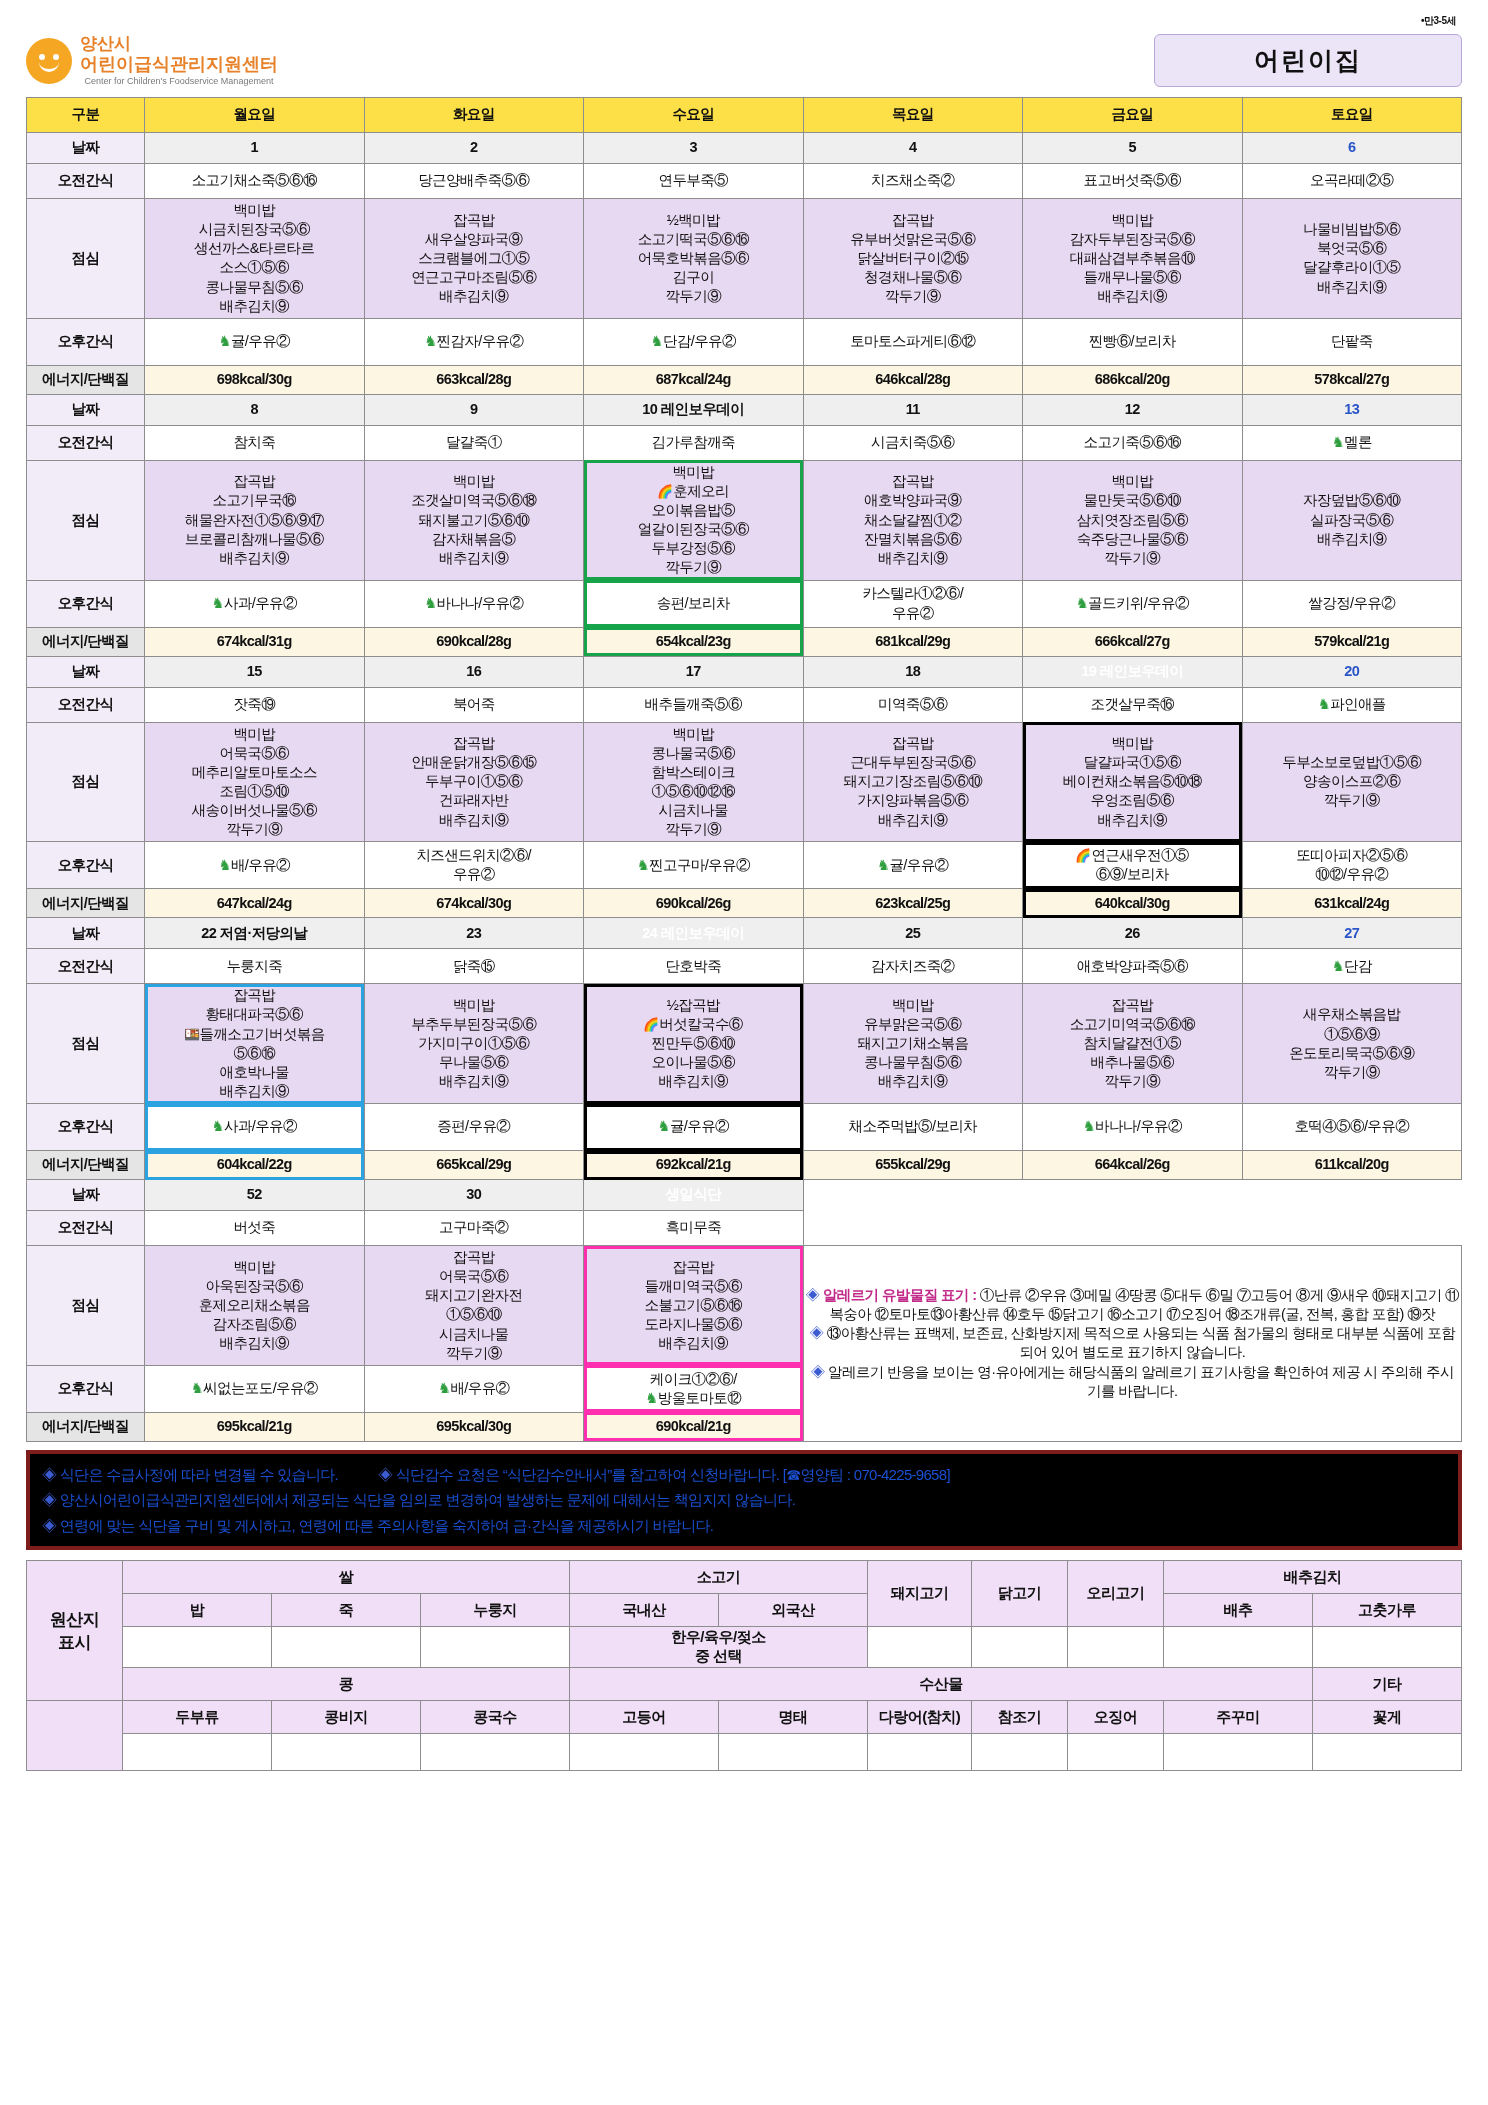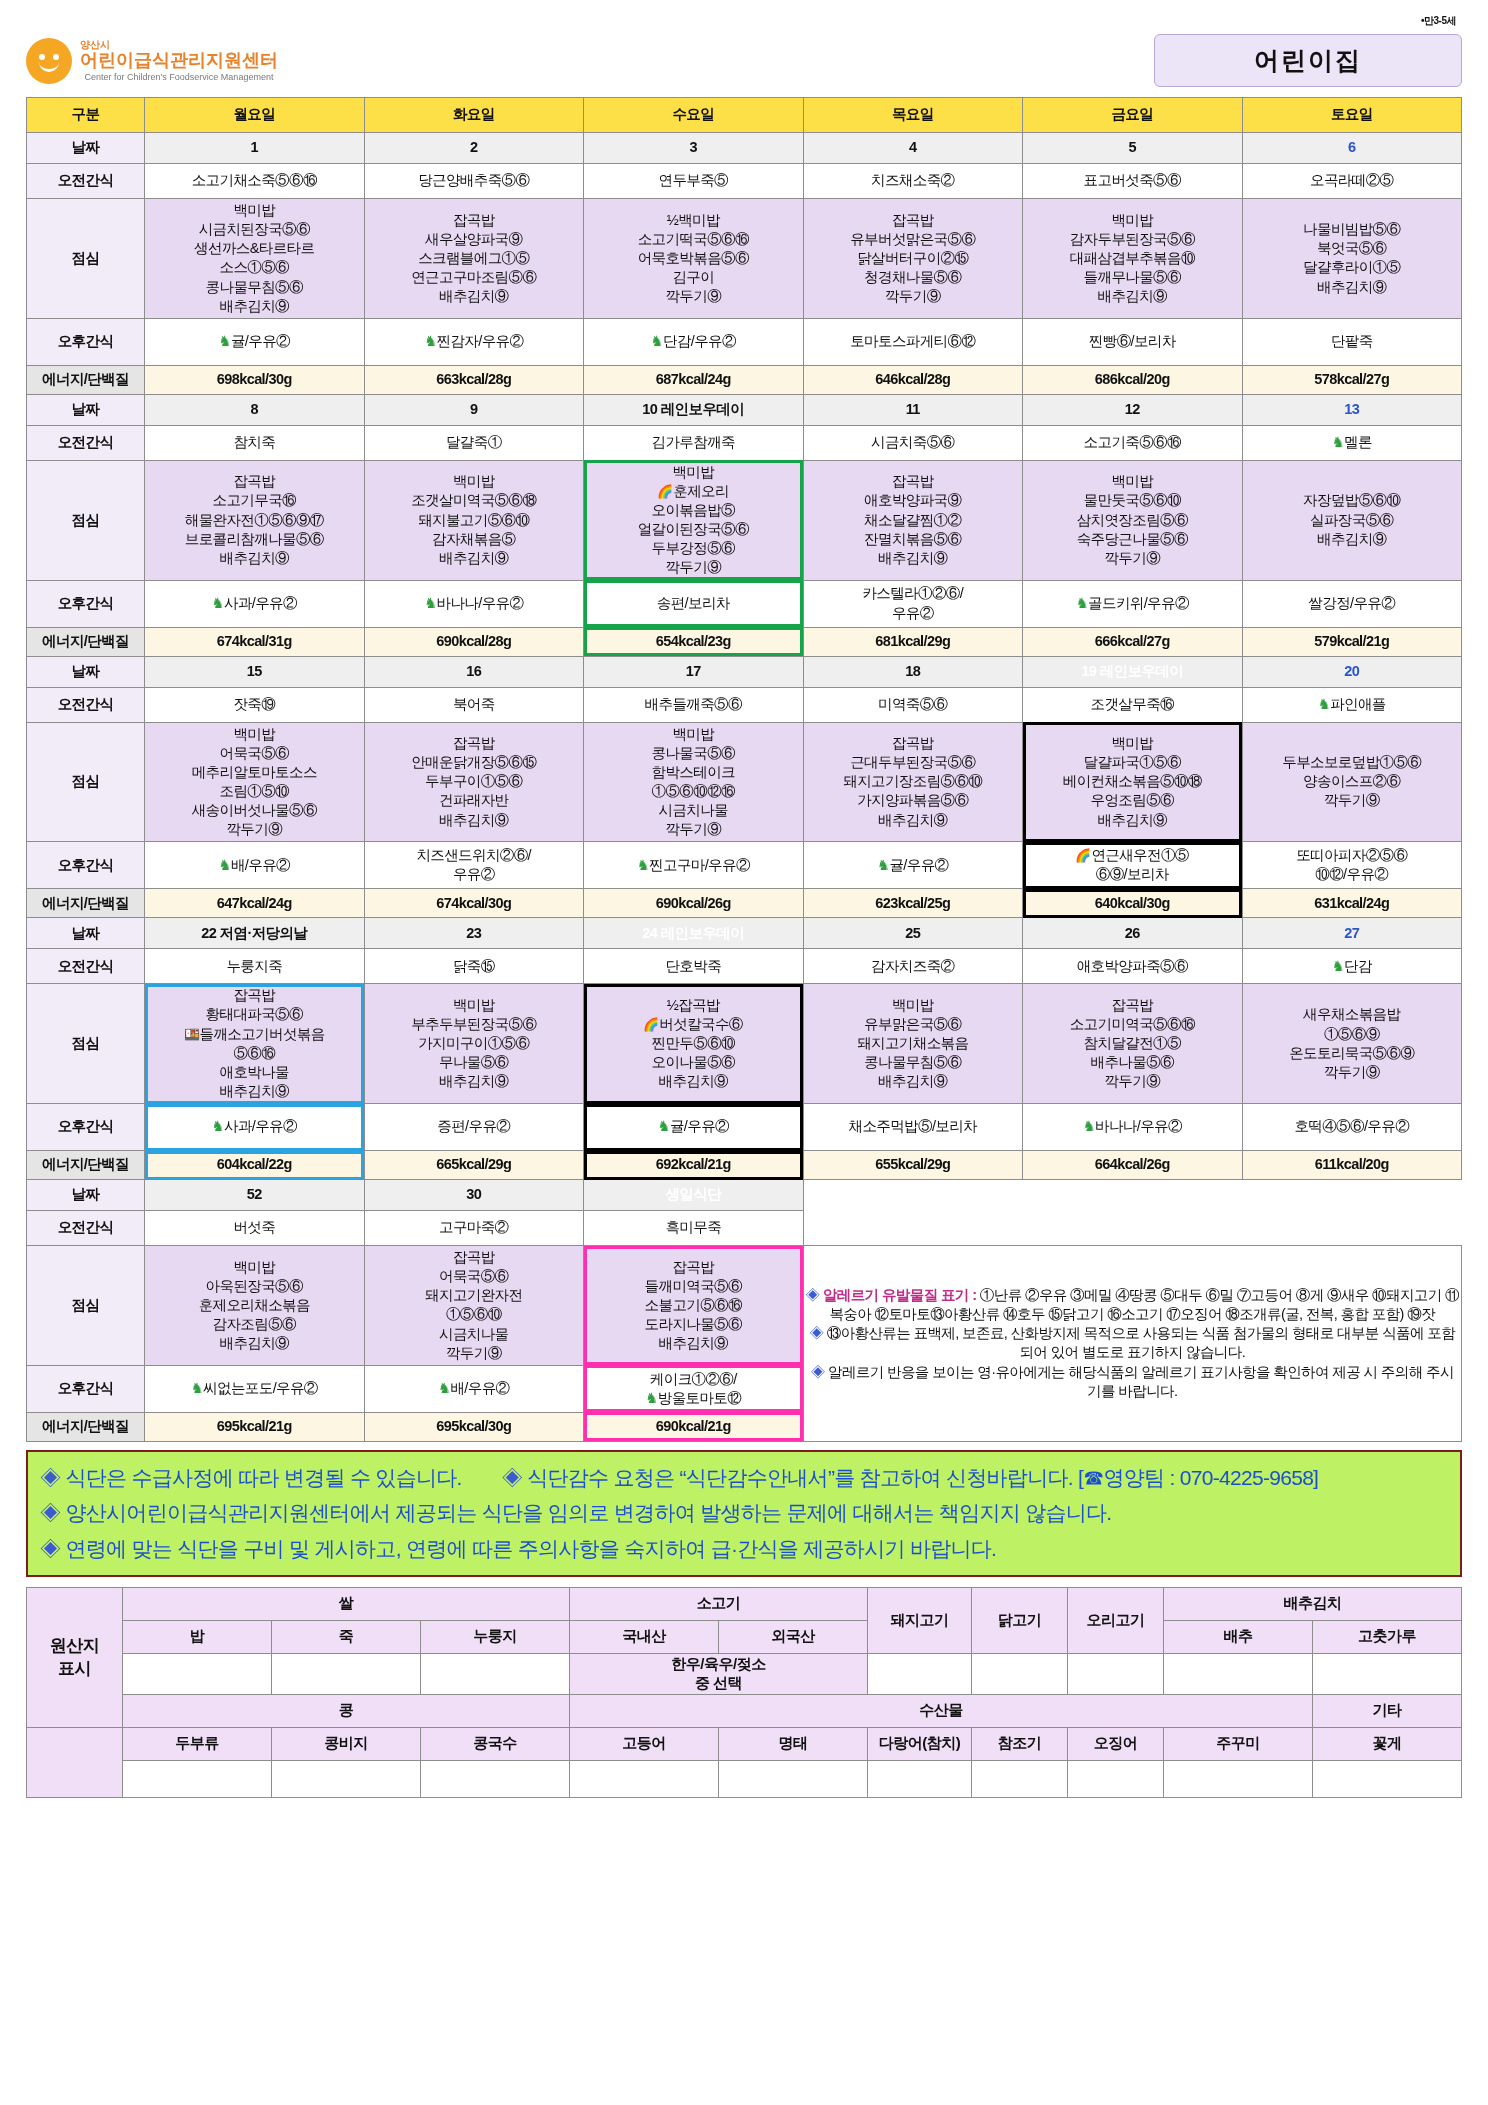--- a/index.html
+++ b/index.html
@@ -17,21 +17,21 @@
 
   
   .header{display:flex;align-items:center;justify-content:space-between;margin-bottom:10px;}
   .logo-wrap{display:flex;align-items:center;gap:8px;width:350px;}
   .logo-mark{width:46px;height:46px;border-radius:50%;background:#f5a623;position:relative;flex:none;
              display:flex;align-items:center;justify-content:center;}
   .logo-mark .eye{position:absolute;width:6px;height:6px;border-radius:50%;background:#fff;top:16px;}
   .logo-mark .eye.l{left:13px;}
   .logo-mark .eye.r{right:13px;}
   .logo-mark .mouth{position:absolute;width:20px;height:10px;border-bottom:3px solid #fff;border-radius:0 0 20px 20px;bottom:12px;}
-  .logo-text .l1{font-size:10px;font-weight:bold;color:#e8822a;line-height:1.15;}
+  .logo-text .l1{font-size:17px;font-weight:bold;color:#e8822a;line-height:1.15;}
   .logo-text .l2{font-size:18px;font-weight:bold;color:#e8822a;line-height:1.15;}
   .logo-text .l3{font-size:9px;color:#7a7a7a;line-height:1.2;margin-top:1px;text-align:center;}
   .title-wrap{display:flex;align-items:center;gap:10px;flex:1;justify-content:center;}
   .orange{width:44px;height:44px;border-radius:50%;background:#f08a1c;position:relative;}
   .orange:after{content:"";position:absolute;width:12px;height:8px;background:#4ea64b;border-radius:60% 0 60% 0;top:-4px;left:20px;}
   .main-title{font-size:40px;font-weight:bold;letter-spacing:-1px;}
   .badge{width:270px;text-align:center;background:#ece4f7;border:1px solid #b9a7d6;border-radius:6px;
          font-size:25px;font-weight:bold;padding:9px 18px;letter-spacing:2px;}
 
   
@@ -59,21 +59,21 @@
   .dateband-black{background:#000;color:#fff;}
   .dateband-blue{background:#d7ecfb;color:#111;}
   .dateband-pink{background:#ff4fc0;color:#fff;}
 
   
   td.allergy{background:#ffffff;text-align:left;font-size:13.5px;line-height:1.45;padding:6px 8px;letter-spacing:-.7px;}
   td.allergy b{color:#c22b8a;}
   .diamond{color:#3b5bd1;}
 
   
-  .notes{margin-top:8px;border:2px solid #7f1d1d;background:#bef264;padding:8px 12px;font-size:21px;line-height:1.7;letter-spacing:-.7px;}
+  .notes{margin-top:8px;border:4px solid #7f1d1d;background:#000000;padding:8px 12px;font-size:15px;line-height:1.7;letter-spacing:-.7px;}
   .notes .row{display:flex;gap:40px;}
   .blue{color:#1a4fd0;}
 
   
   table.origin{border-collapse:collapse;width:100%;table-layout:fixed;margin-top:10px;}
   table.origin td{border:1px solid #8d8d8d;text-align:center;font-size:15px;height:30px;letter-spacing:-.5px;}
   table.origin td.h{background:#f0dff6;font-weight:bold;}
   table.origin td.side{background:#f0dff6;font-weight:bold;font-size:17px;width:96px;}
   table.origin td.blank{background:#fff;height:34px;}
 </style>

